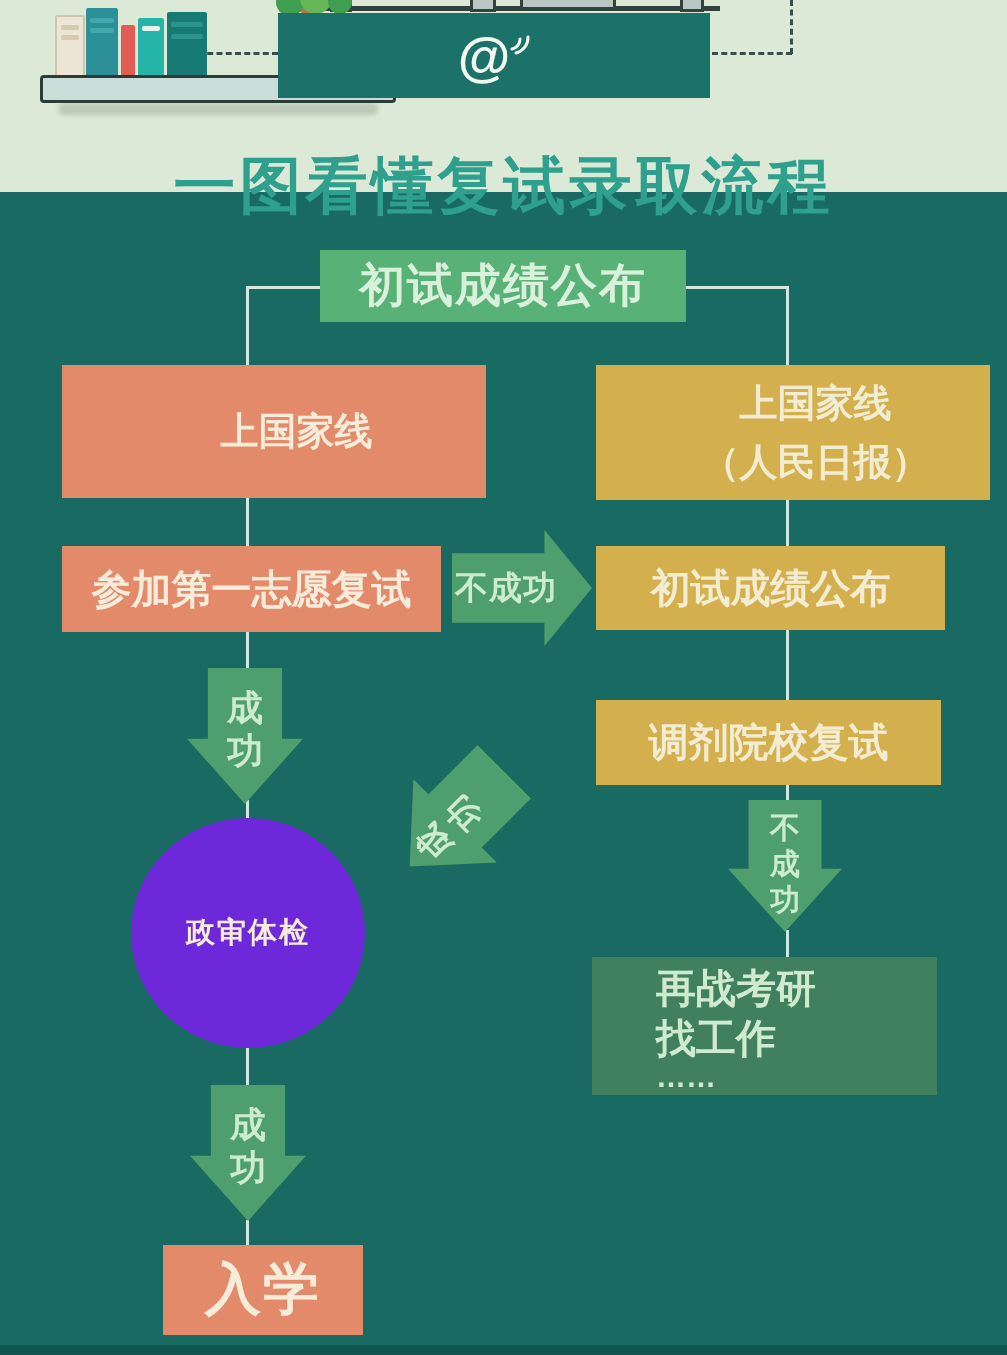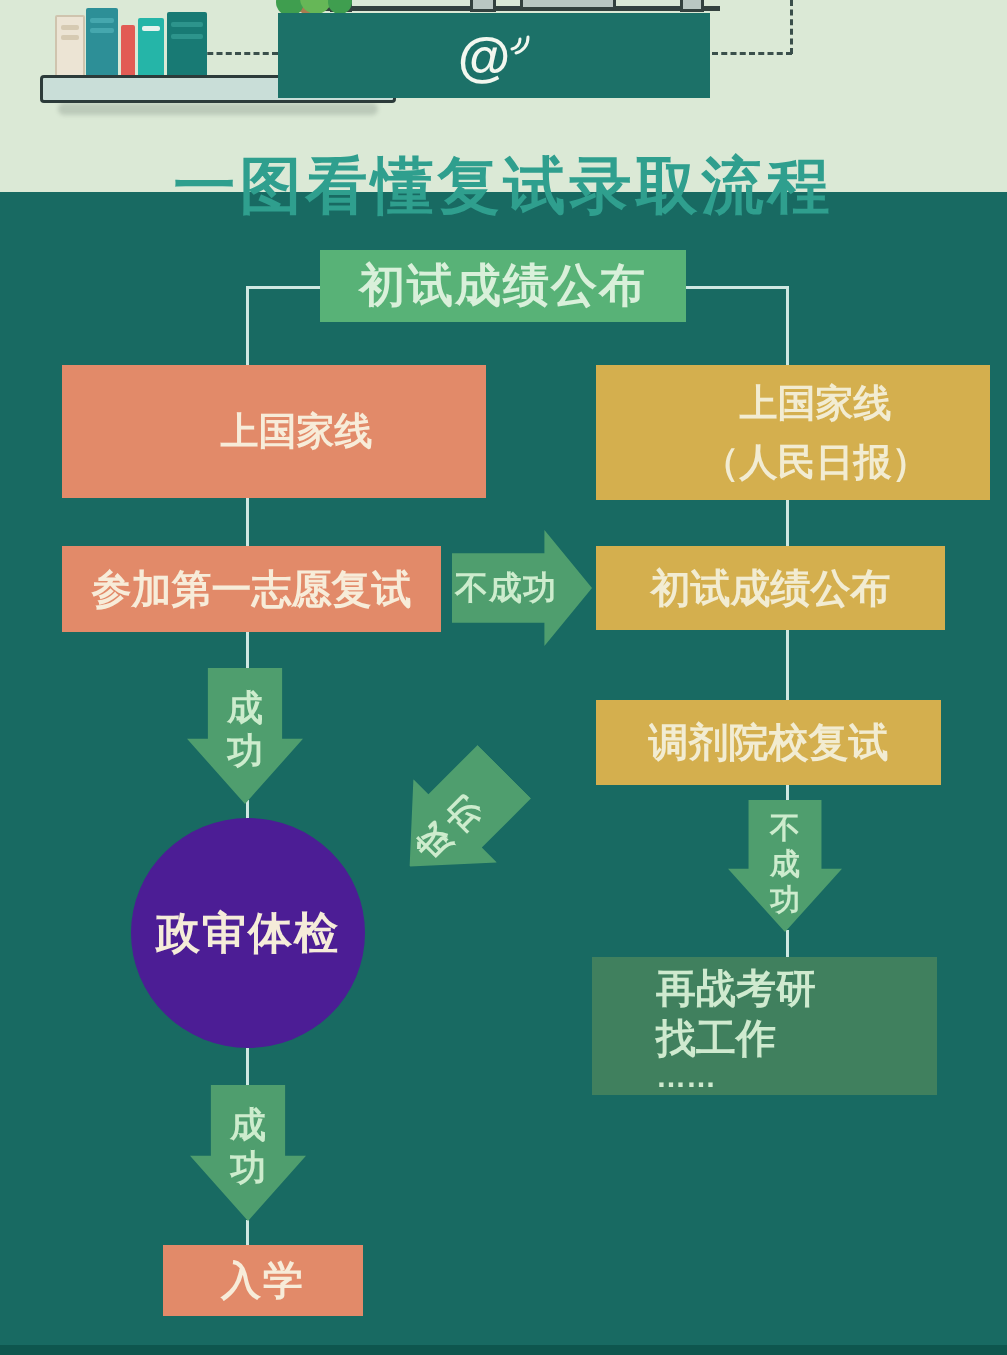--- a/index.html
+++ b/index.html
@@ -34,21 +34,21 @@
     color:#2f9f8e;font-size:62px;font-weight:700;letter-spacing:4px;margin-top:40px;
   }
   
   .node{position:absolute;display:flex;flex-direction:column;align-items:center;justify-content:center;text-align:center;font-weight:700;}
   .start-box{background:#58b277;color:#d9f0da;font-size:46px;letter-spacing:2px;}
   .salmon{background:#e28a69;color:#f7ecd9;}
   .yellow{background:#d4af4e;color:#f2ecd2;}
   .outcome{background:#40805e;color:#cfeacf;align-items:flex-start;text-align:left;padding-left:64px;box-sizing:border-box;}
   .two-line{font-size:38px;line-height:1.55;padding-left:45px;}
   .one-line{font-size:40px;}
-  .circle-node{border-radius:50%;background:#4c1d95;color:#f5ecd9;font-size:44px;letter-spacing:2px;}
+  .circle-node{border-radius:50%;background:#6d28d9;color:#f5ecd9;font-size:29px;letter-spacing:2px;}
   
   .arrow-down{
     position:absolute;background:#4f9e6e;
     clip-path:polygon(18% 0,82% 0,82% 52%,100% 52%,50% 100%,0 52%,18% 52%);
     display:flex;justify-content:center;
   }
   .arrow-right{
     position:absolute;background:#4f9e6e;
     clip-path:polygon(0 20%,66% 20%,66% 0,100% 50%,66% 100%,66% 80%,0 80%);
     display:flex;align-items:center;
@@ -174,16 +174,16 @@
   <div class="node outcome" style="left:592px;top:957px;width:345px;height:138px;font-size:40px;line-height:1.25;">
     <span>再战考研</span>
     <span>找工作</span>
     <span style="font-size:30px;line-height:0.9;">……</span>
   </div>
 
   <div class="arrow-down" style="left:190px;top:1085px;width:116px;height:136px;">
     <span class="arrow-label v-label" style="font-size:36px;padding-top:18px;">成功</span>
   </div>
 
-  <div class="node salmon" style="left:163px;top:1245px;width:200px;height:71px;font-size:40px;letter-spacing:2px;">入学</div>
+  <div class="node salmon" style="left:163px;top:1245px;width:200px;height:90px;font-size:56px;letter-spacing:2px;">入学</div>
 
   <div class="footer-strip"></div>
 </div>
 
 </body></html>

